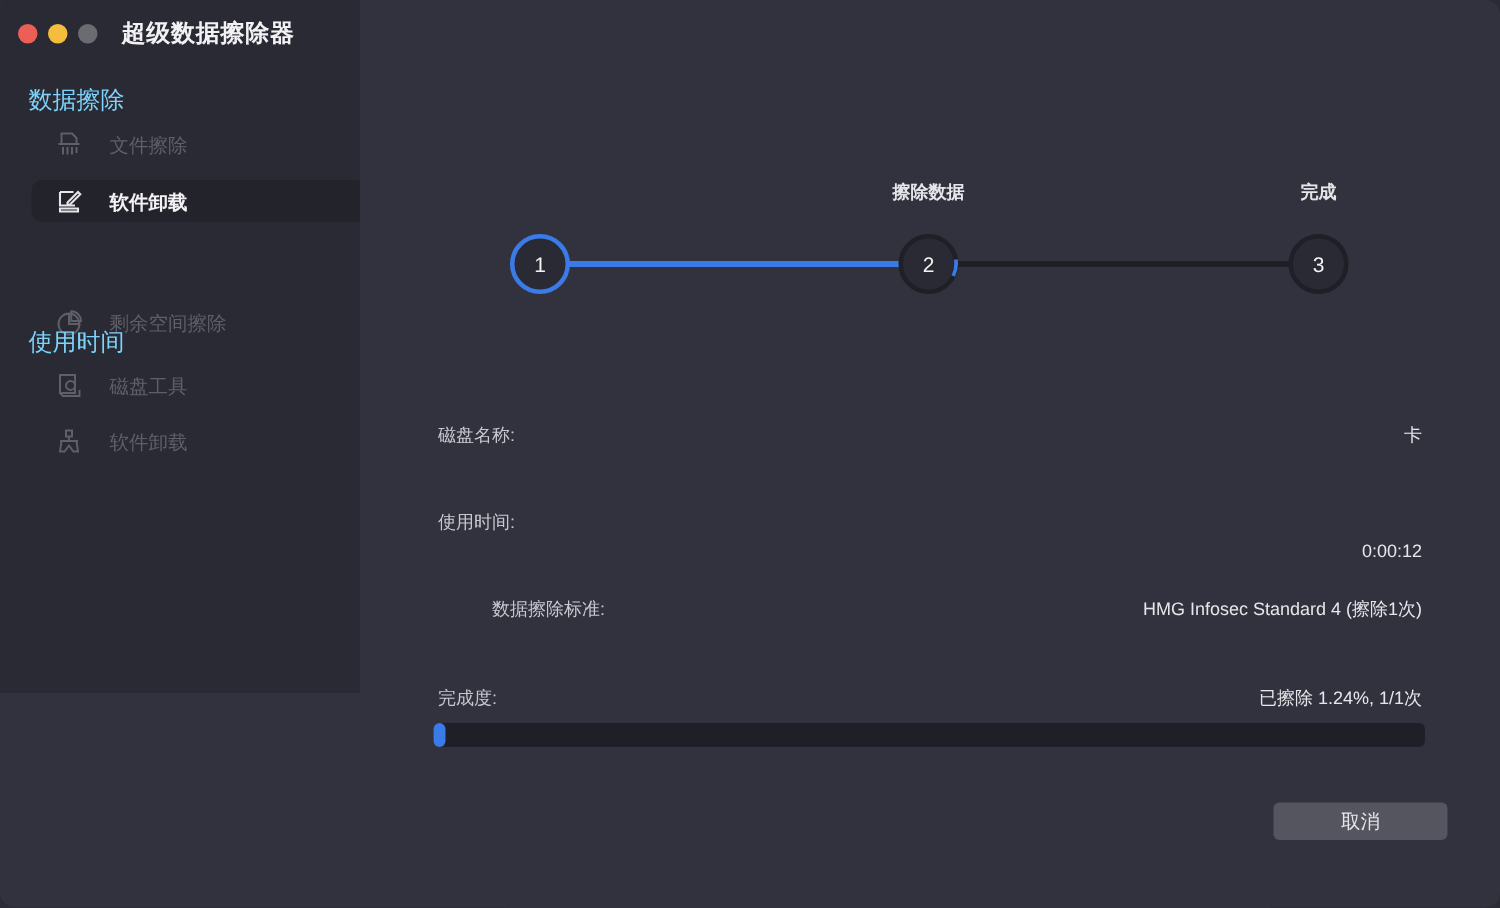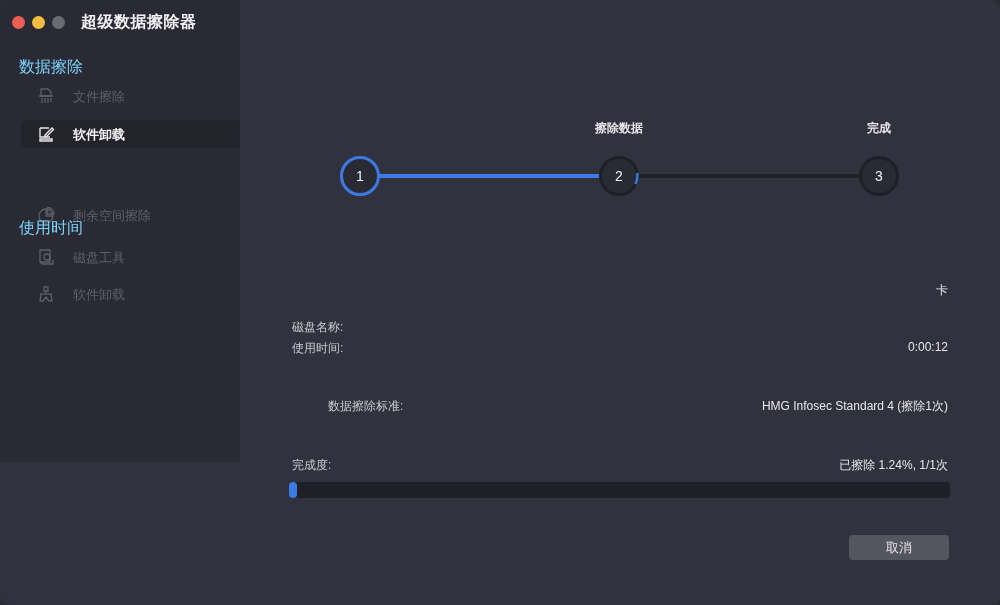--- a/index.html
+++ b/index.html
@@ -21,21 +21,21 @@
   .nav-label { position: absolute; left: 52px; top: 6px; font-size: 13px; color: #5f5f68; }
   .nav-item.active .nav-label { color: #f2f2f5; font-weight: bold; }
   .step-label { position: absolute; top: 120px; font-size: 12px; color: #e6e6ea; font-weight: bold; }
   .step-circle { position: absolute; width: 40px; height: 40px; border-radius: 50%; background: #2a2a34; border: 3px solid #1f1f27; display: flex; align-items: center; justify-content: center; font-size: 14px; color: #f2f2f5; }
   .step-circle.done { border-color: #3b7be8; }
   .line { position: absolute; height: 4px; top: 174px; }
   .row-label { position: absolute; left: 292px; font-size: 12px; color: #c8c8d0; }
   .row-value { position: absolute; right: 52px; font-size: 12px; color: #e6e6ea; text-align: right; }
   .progress-track { position: absolute; left: 289px; top: 482px; width: 661px; height: 16px; background: #1f1f27; border-radius: 4px; }
   .progress-fill { position: absolute; left: 0; top: 0; height: 16px; background: #3b7be8; border-radius: 4px; }
-  .cancel-btn { position: absolute; left: 849px; top: 535px; width: 100px; height: 25px; background: #55555f; border-radius: 4px; color: #e6e6ea; font-size: 13px; border: none; display: flex; align-items: center; justify-content: center; font-family: "Liberation Sans", "DejaVu Sans", sans-serif; }
+  .cancel-btn { position: absolute; left: 849px; top: 535px; width: 116px; height: 25px; background: #55555f; border-radius: 4px; color: #e6e6ea; font-size: 13px; border: none; display: flex; align-items: center; justify-content: center; font-family: "Liberation Sans", "DejaVu Sans", sans-serif; }
 </style>
 </head>
 <body>
 
 <div class="window">
   <div class="sidebar">
     <div class="traffic">
       <div class="dot red"></div>
       <div class="dot yellow"></div>
       <div class="dot gray"></div>
@@ -109,25 +109,25 @@
   <div class="step-circle" style="left:599px; top:156px; border-right-color:#1f1f27;">
     <svg style="position:absolute; left:-3px; top:-3px; width:40px; height:40px;" viewBox="0 0 40 40">
       <path d="M38.2 17 A18.5 18.5 0 0 1 36.5 28" stroke="#3b7be8" stroke-width="2.5" fill="none"></path>
     </svg>
     <span>2</span>
   </div>
   <div class="step-circle" style="left:859px; top:156px;">
     <span>3</span>
   </div>
 
-  <div class="row-label" style="top:282px;margin-top:37px;">磁盘名称:</div>
+  <div class="row-label" style="top:282px;">磁盘名称:</div>
   <div class="row-value" style="top:282px;">卡</div>
 
   <div class="row-label" style="top:340px;">使用时间:</div>
-  <div class="row-value" style="top:340px;margin-left:34px;">0:00:12</div>
+  <div class="row-value" style="top:360px;margin-left:34px;">0:00:12</div>
 
   <div class="row-label" style="top:398px;margin-left:36px;">数据擦除标准:</div>
   <div class="row-value" style="top:398px;">HMG Infosec Standard 4 (擦除1次)</div>
 
   <div class="row-label" style="top:457px;">完成度:</div>
   <div class="row-value" style="top:457px;">已擦除 1.24%, 1/1次</div>
 
   <div class="progress-track">
     <div class="progress-fill" id="progress-fill" style="width: 8.1964px;"></div>
   </div>

